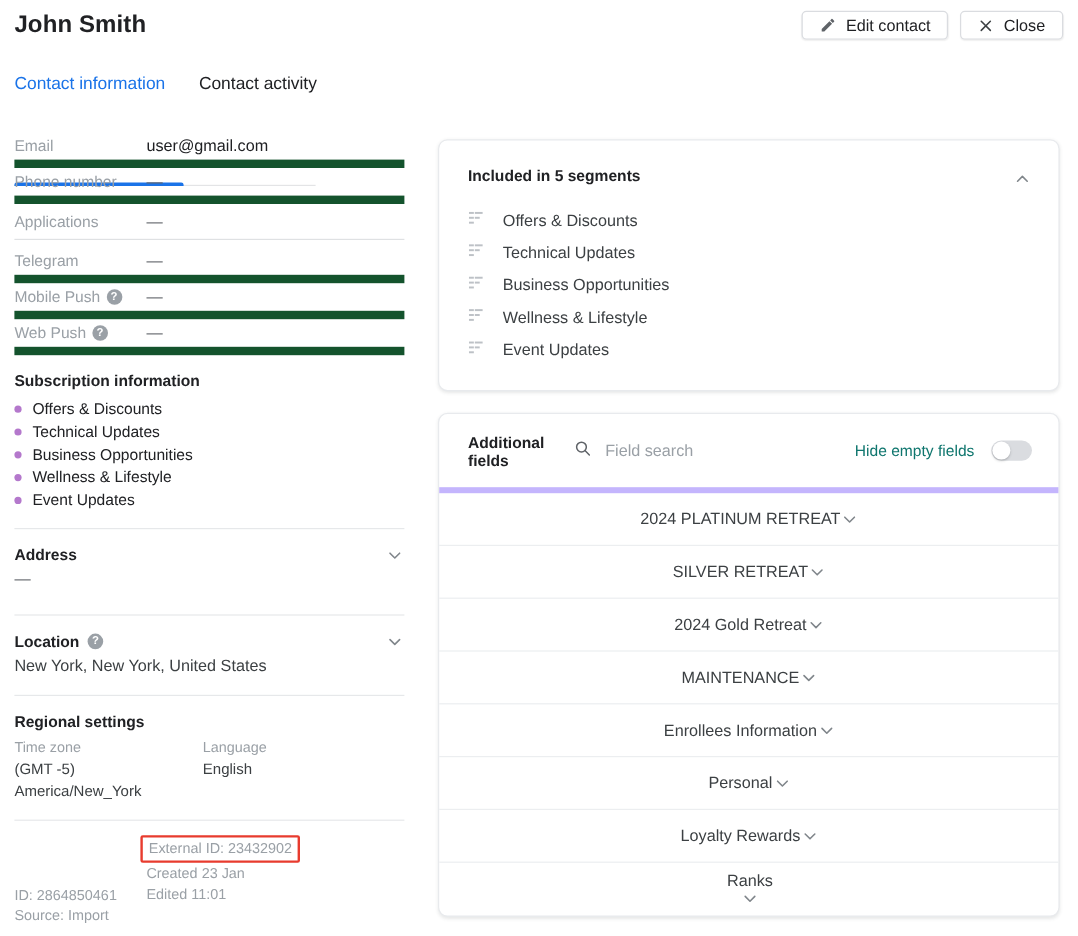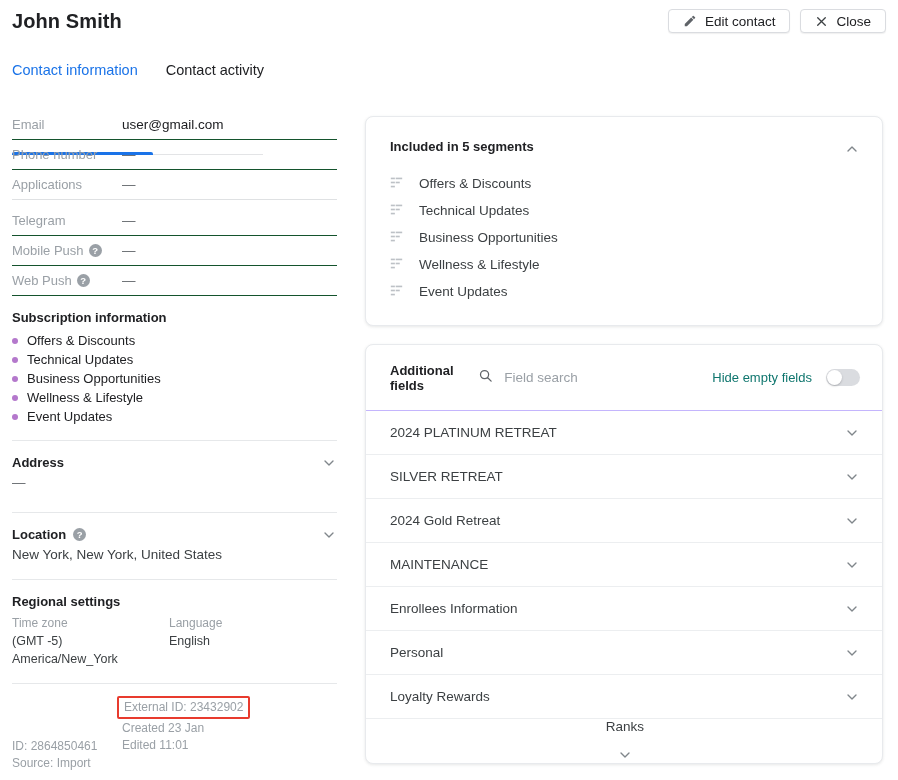--- a/index.html
+++ b/index.html
@@ -41,21 +41,21 @@
   .tab:first-child { padding-left: 0; }
   .tab.active { color: #1a73e8; }
   .tab-underline { position: absolute; left: 0; top: 92px; height: 1px; width: 251px; background: #e3e4e6; }
   .tab-active-underline { position: absolute; left: 0; top: 90px; height: 3px; width: 141px; background: #1a73e8; border-radius: 2px 2px 0 0; }
 
   
   .left { position: absolute; left: 12px; top: 110px; width: 325px; }
 
   .frow {
     display: flex; align-items: center; height: 30px;
-    border-bottom: 1px solid #14532d;
+    border-bottom: 7px solid #14532d;
   }
   .frow.sect-end { border-bottom: 1px solid #dfe1e3; }
   .frow-label {
     width: 110px; flex: 0 0 110px;
     font-size: 13px; color: #9aa0a6;
     display: flex; align-items: center; gap: 5px;
   }
   .frow-value { font-size: 13.5px; color: #202124; }
   .frow-value.dash { color: #5f6368; }
 
@@ -112,21 +112,21 @@
 
   .seg-card { padding: 22px 24px 20px 24px; position: relative; }
   .seg-head { font-size: 13px; font-weight: bold; color: #202124; }
   .seg-collapse { position: absolute; right: 22px; top: 24px; color: #80868b; cursor: pointer; }
   .seg-list { margin-top: 16px; }
   .seg-item { display: flex; align-items: center; gap: 16px; height: 27px; cursor: pointer; }
   .seg-name { font-size: 13.5px; color: #3c4043; }
 
   .af-head {
     display: flex; align-items: center; height: 66px;
-    padding: 0 22px 0 24px; border-bottom: 1px solid #c4b5fd;
+    padding: 0 22px 0 24px; border-bottom: 5px solid #c4b5fd;
   }
   .af-title { font-size: 13px; font-weight: bold; color: #202124; }
   .af-search { display: flex; align-items: center; gap: 9px; margin-left: 22px; flex: 1; }
   .af-search input {
     border: none; outline: none; background: transparent;
     font-size: 13.5px; color: #202124; width: 210px;
     font-family: "Liberation Sans", sans-serif;
   }
   .af-search input::placeholder { color: #9aa0a6; }
   .af-toggle-wrap { display: flex; align-items: center; gap: 14px; }
@@ -135,21 +135,21 @@
     width: 34px; height: 17px; border-radius: 9px; background: #dadce0;
     position: relative; cursor: pointer; flex: 0 0 34px;
   }
   .switch .knob {
     position: absolute; left: 1px; top: 1px;
     width: 15px; height: 15px; border-radius: 50%;
     background: #fff; box-shadow: 0 1px 2px rgba(60,64,67,.3);
   }
 
   .acc-row {
-    display: flex; align-items: center; justify-content: space-between;
+    display: flex; align-items: center; justify-content: center;
     height: 44px; padding: 0 22px 0 24px;
     border-bottom: 1px solid #eceef0; cursor: pointer;
   }
   .acc-row:last-child { border-bottom: none; flex-direction: column; }
   .acc-label { font-size: 13.5px; color: #3c4043; }
   .acc-chev { color: #80868b; display: flex; }
 </style>
 </head>
 <body>
 

